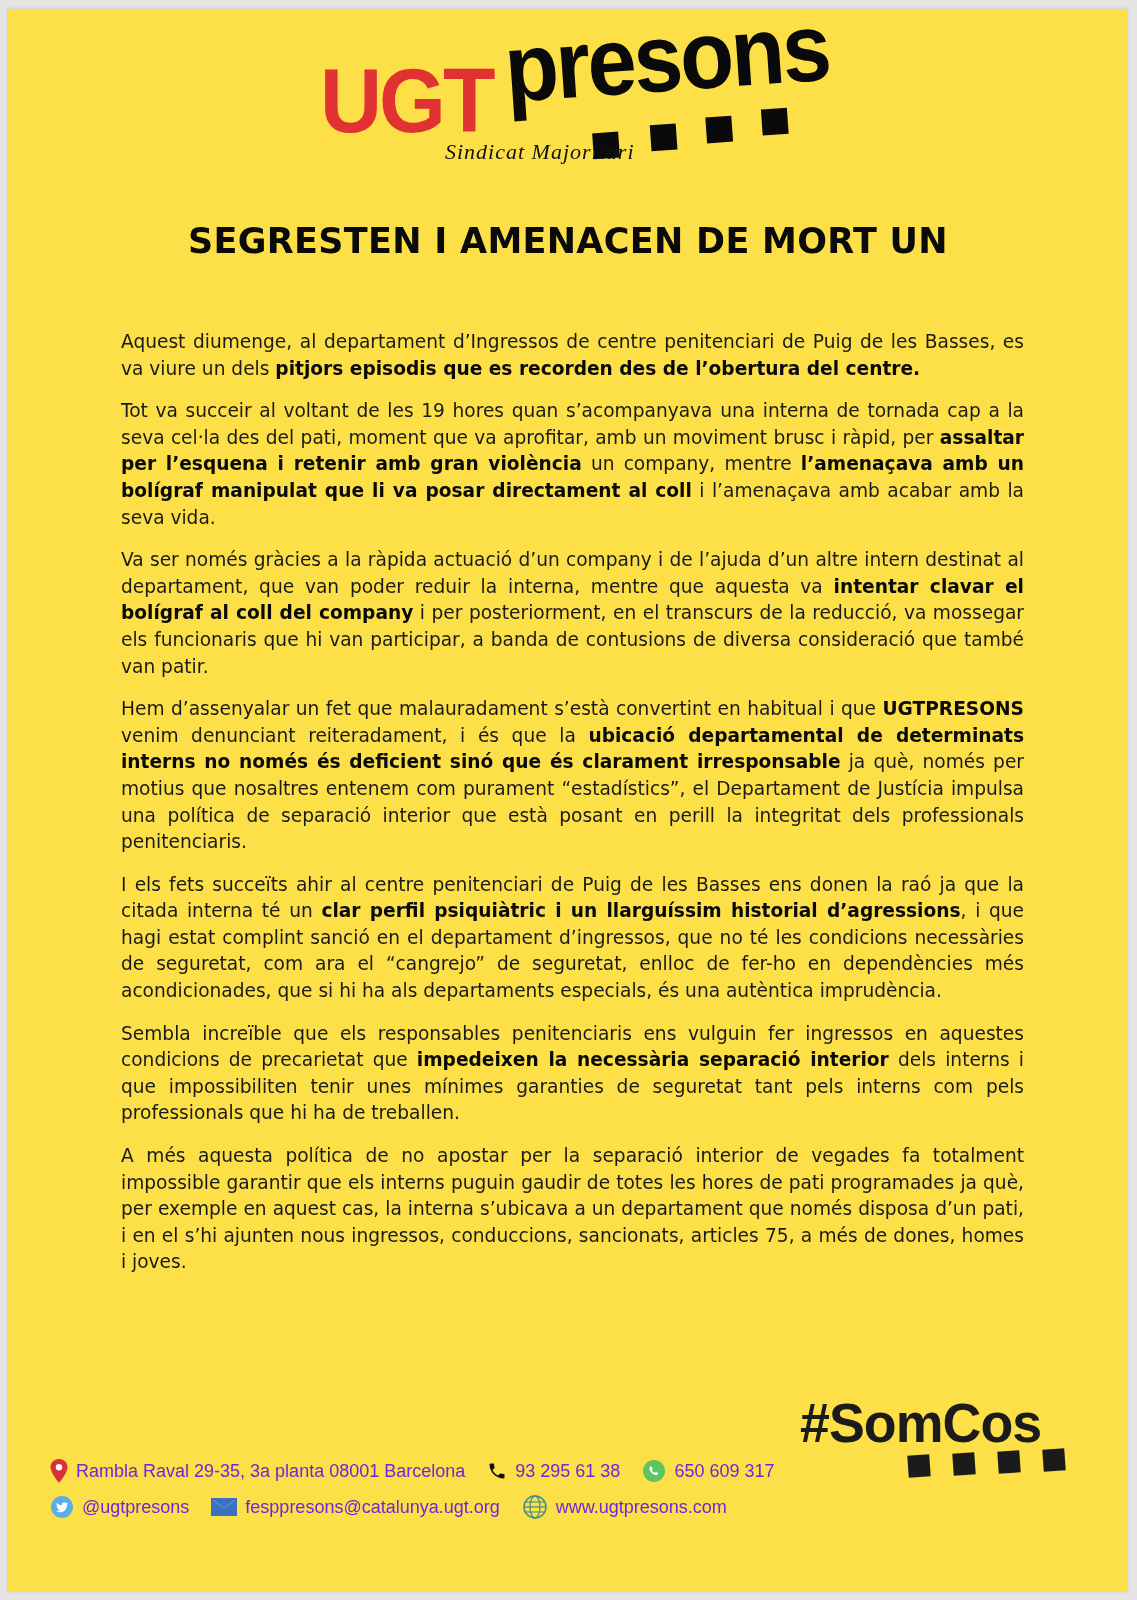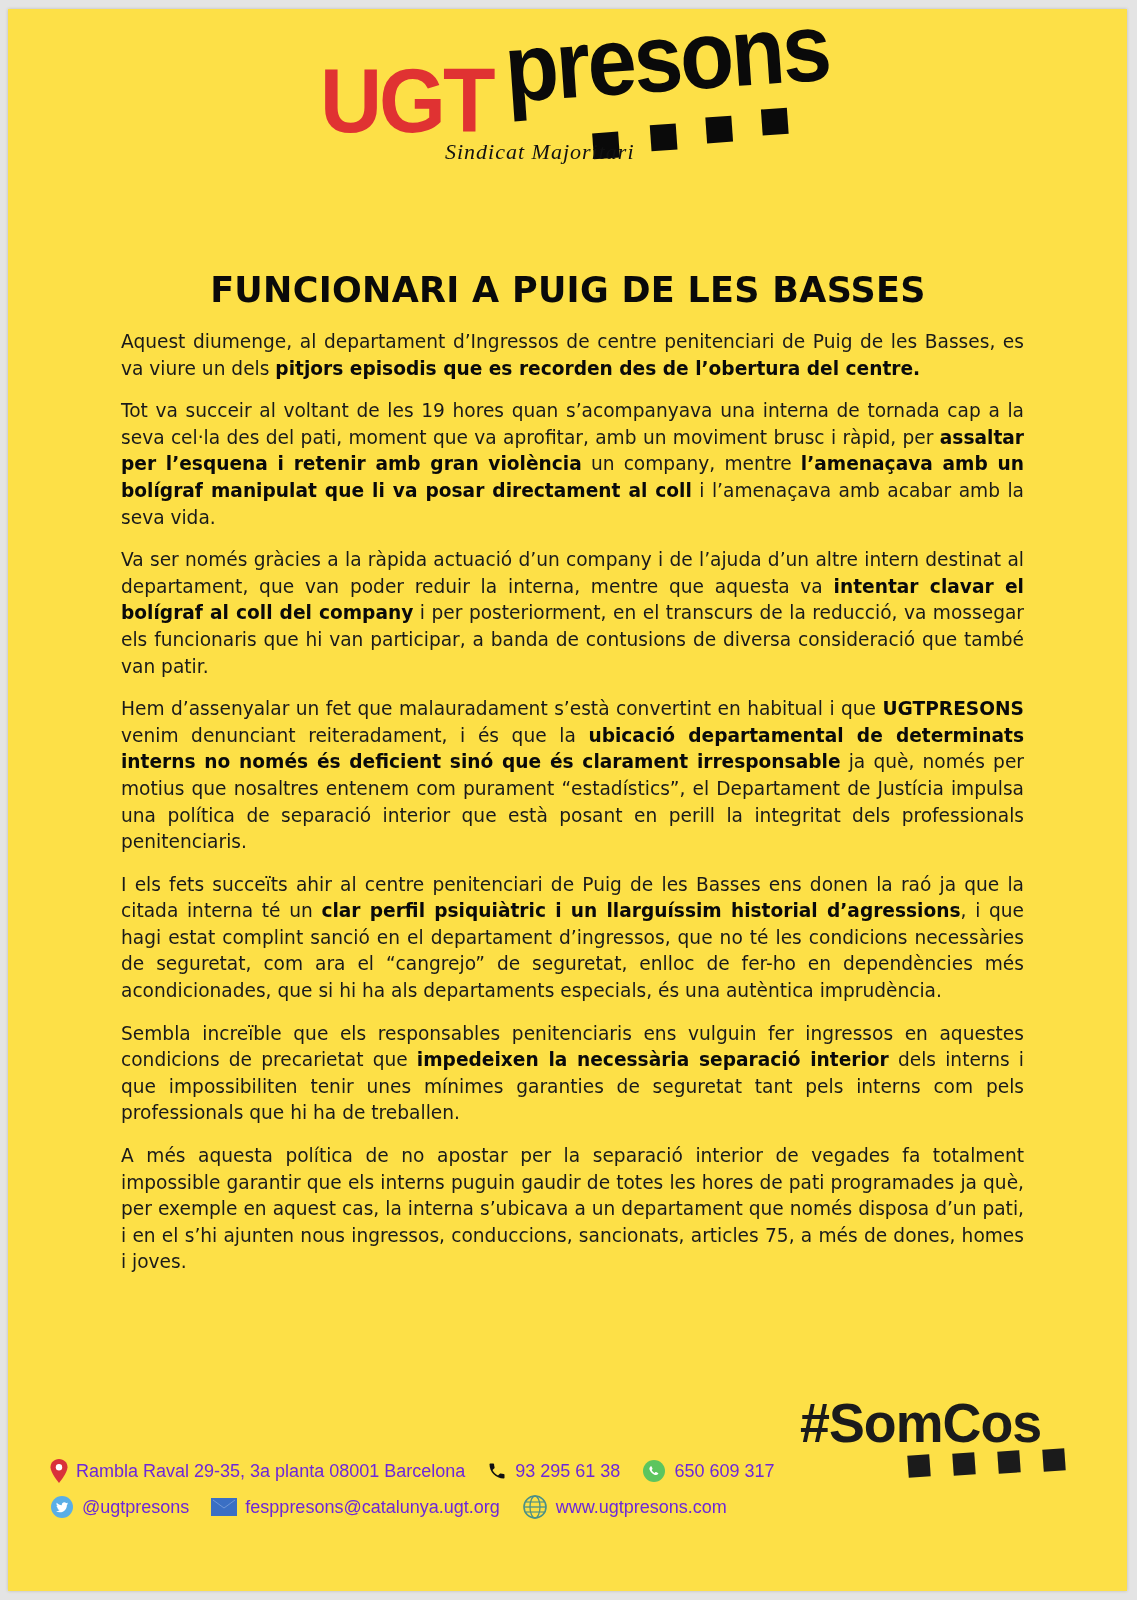--- a/index.html
+++ b/index.html
@@ -65,22 +65,21 @@
     <div class="logo-squares">
       <span style="left:0px;top:18px"></span>
       <span style="left:58px;top:14px"></span>
       <span style="left:114px;top:10px"></span>
       <span style="left:170px;top:6px"></span>
     </div>
     <span class="logo-tagline">Sindicat Majoritari</span>
   </div>
 
   <h1 class="title" style="margin:0;">
-    <br>
-    <span>FUNCIONARI A PUIG DE LES BASSES</span>
+    <span>SEGRESTEN I AMENACEN DE MORT UN</span><br>
   </h1>
 
   <div class="body" id="body">
       <p><span>Aquest diumenge, al departament d’Ingressos de centre penitenciari de Puig de les Basses, es va viure un dels </span><b>pitjors episodis que es recorden des de l’obertura del centre.</b></p>
       <p><span>Tot va succeir al voltant de les 19 hores quan s’acompanyava una interna de tornada cap a la seva cel·la des del pati, moment que va aprofitar, amb un moviment brusc i ràpid, per </span><b>assaltar per l’esquena i retenir amb gran violència</b><span> un company, mentre </span><b>l’amenaçava amb un bolígraf manipulat que li va posar directament al coll</b><span> i l’amenaçava amb acabar amb la seva vida.</span></p>
       <p><span>Va ser només gràcies a la ràpida actuació d’un company i de l’ajuda d’un altre intern destinat al departament, que van poder reduir la interna, mentre que aquesta va </span><b>intentar clavar el bolígraf al coll del company</b><span> i per posteriorment, en el transcurs de la reducció, va mossegar els funcionaris que hi van participar, a banda de contusions de diversa consideració que també van patir.</span></p>
       <p><span>Hem d’assenyalar un fet que malauradament s’està convertint en habitual i que </span><b>UGTPRESONS</b><span> venim denunciant reiteradament, i és que la </span><b>ubicació departamental de determinats interns no només és deficient sinó que és clarament irresponsable</b><span> ja què, només per motius que nosaltres entenem com purament “estadístics”, el Departament de Justícia impulsa una política de separació interior que està posant en perill la integritat dels professionals penitenciaris.</span></p>
       <p><span>I els fets succeïts ahir al centre penitenciari de Puig de les Basses ens donen la raó ja que la citada interna té un </span><b>clar perfil psiquiàtric i un llarguíssim historial d’agressions</b><span>, i que hagi estat complint sanció en el departament d’ingressos, que no té les condicions necessàries de seguretat, com ara el “cangrejo” de seguretat, enlloc de fer-ho en dependències més acondicionades, que si hi ha als departaments especials, és una autèntica imprudència.</span></p>
       <p><span>Sembla increïble que els responsables penitenciaris ens vulguin fer ingressos en aquestes condicions de precarietat que </span><b>impedeixen la necessària separació interior</b><span> dels interns i que impossibiliten tenir unes mínimes garanties de seguretat tant pels interns com pels professionals que hi ha de treballen.</span></p>
       <p><span>A més aquesta política de no apostar per la separació interior de vegades fa totalment impossible garantir que els interns puguin gaudir de totes les hores de pati programades ja què, per exemple en aquest cas, la interna s’ubicava a un departament que només disposa d’un pati, i en el s’hi ajunten nous ingressos, conduccions, sancionats, articles 75, a més de dones, homes i joves.</span></p>

